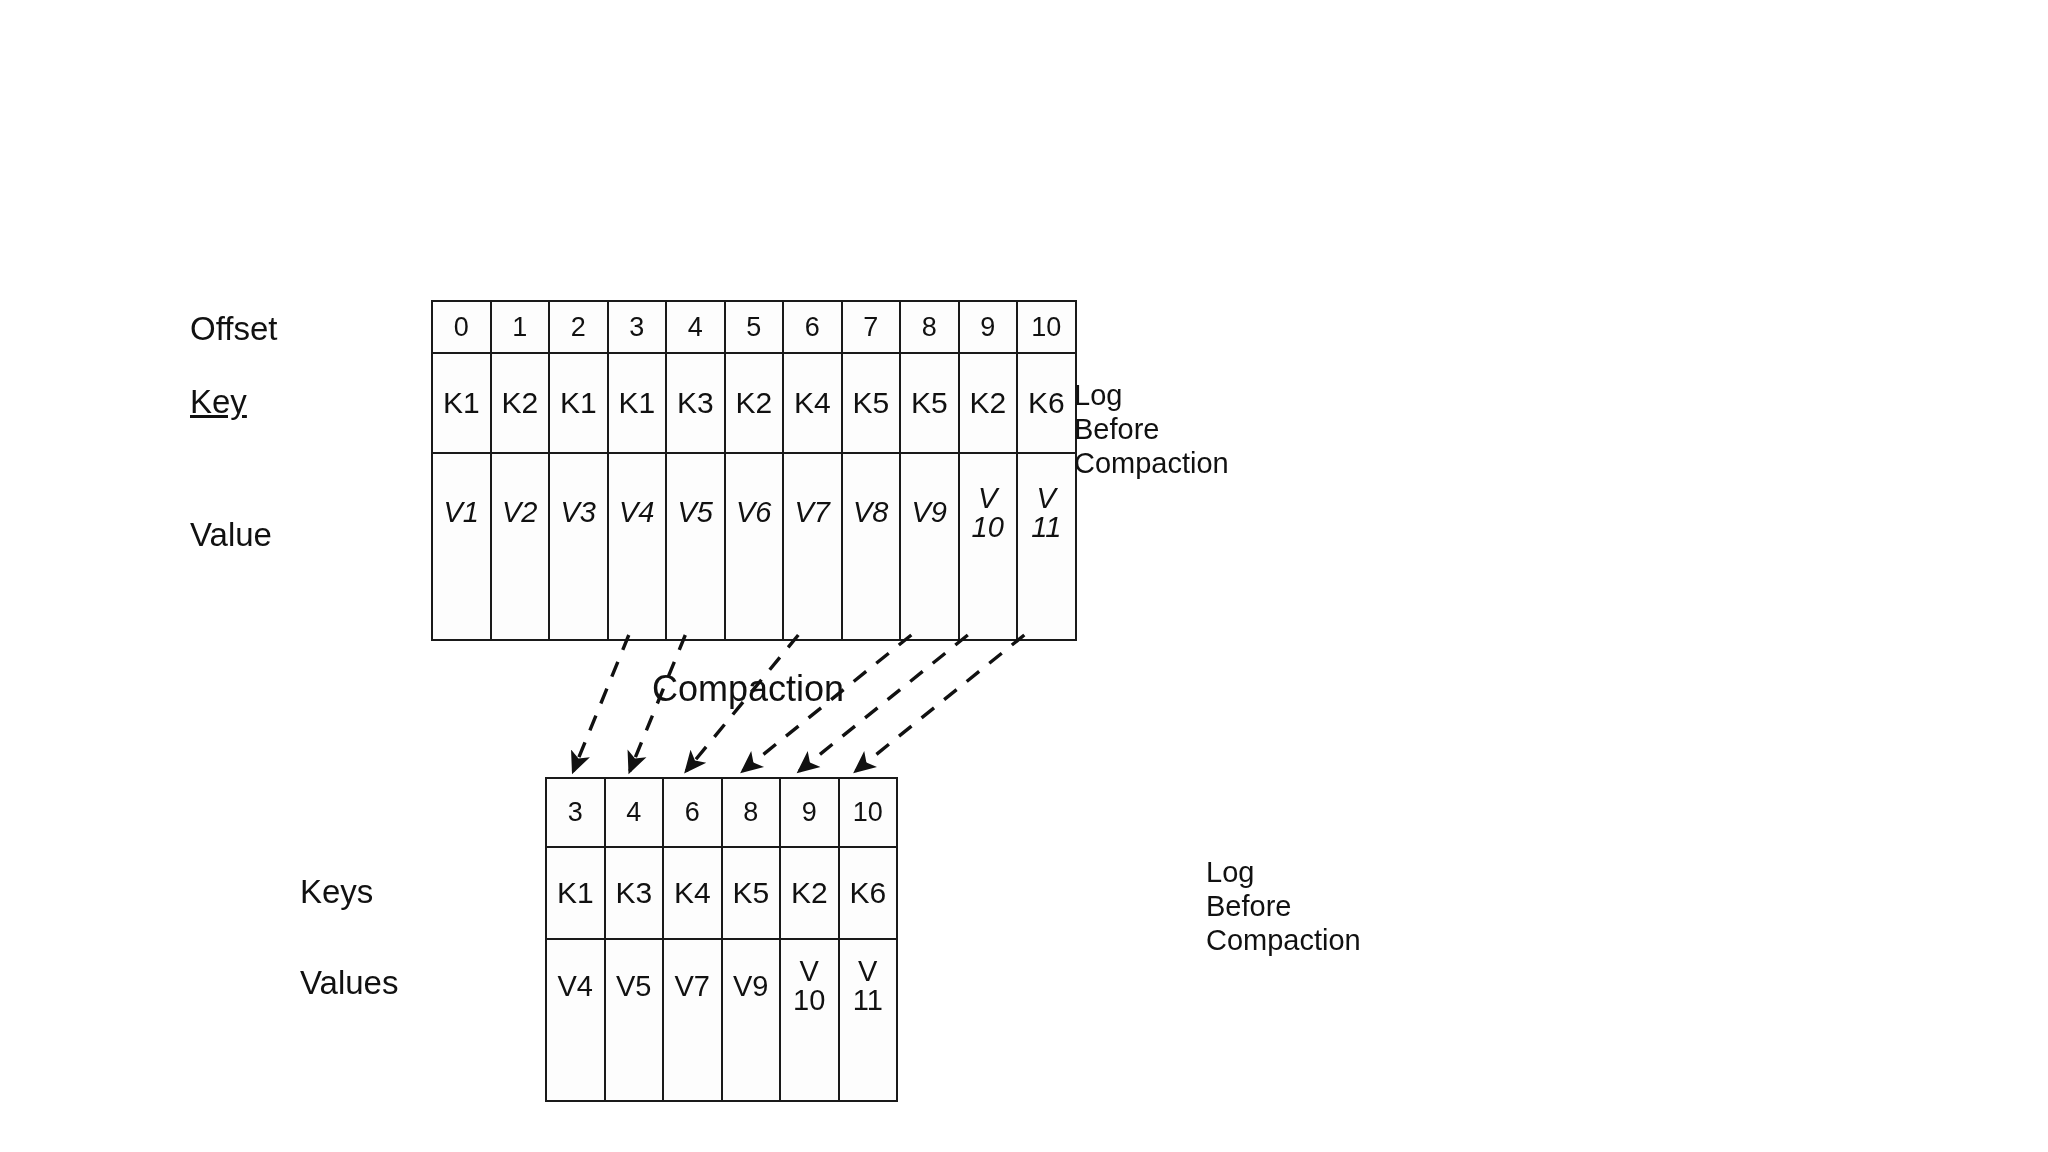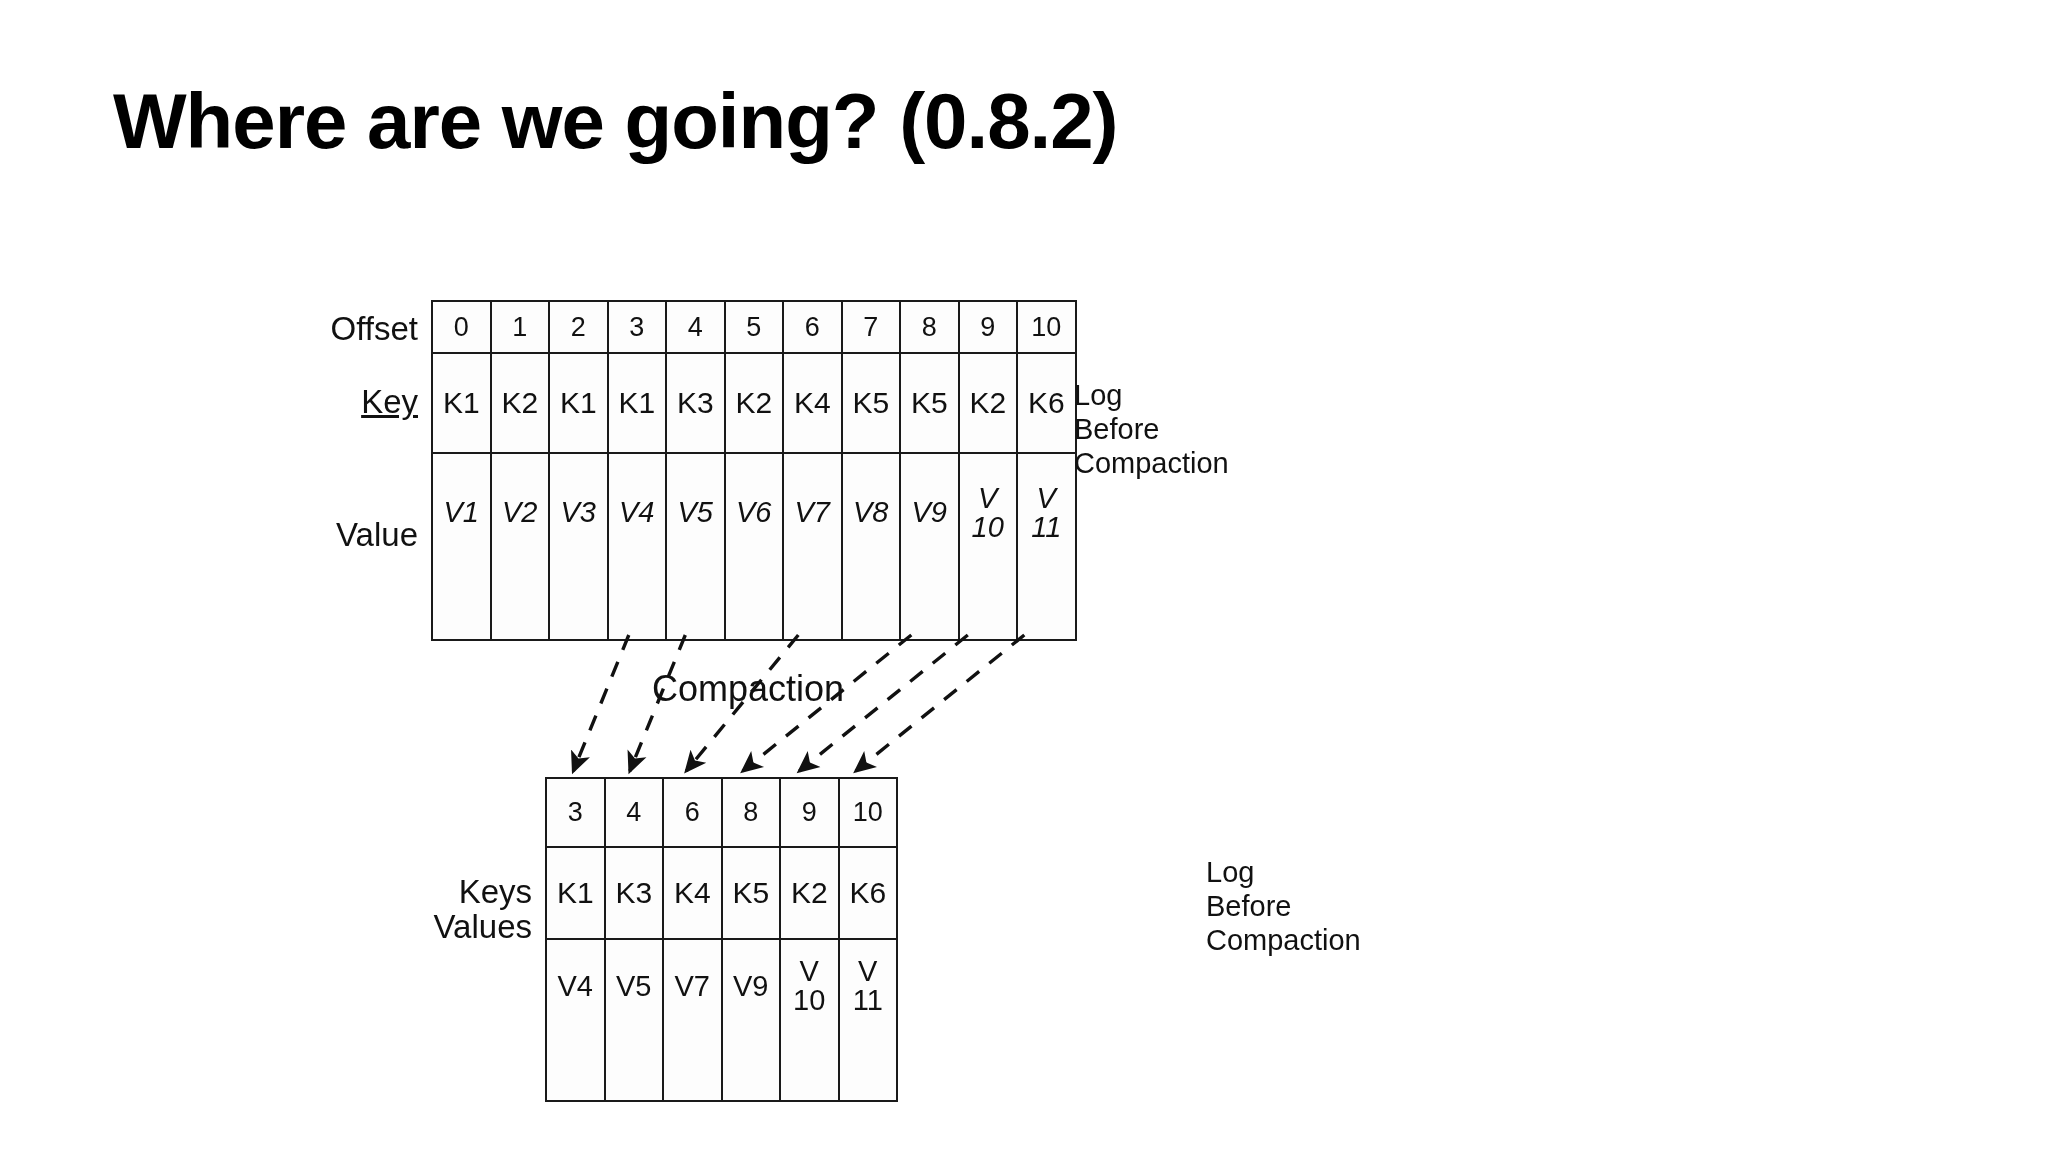--- a/index.html
+++ b/index.html
@@ -116,31 +116,30 @@
     line-height: 1.0;
   }
   #table-after .row-value td .cell-inner .l2 {
     display: block;
     font-size: 29px;
   }
 
   
   .row-label {
     position: absolute;
-    text-align: right;
     font-size: 33px;
     line-height: 1.0;
     color: #111111;
     white-space: nowrap;
   }
   #label-offset { left: 190px; top: 312px; width: 228px; }
   #label-key    { left: 190px; top: 385px; width: 228px; text-decoration: underline; }
   #label-value  { left: 190px; top: 518px; width: 228px; }
   #label-keys   { left: 300px; top: 875px; width: 232px; }
-  #label-values { left: 300px; top: 910px; width: 232px; }
+  #label-values { left: 300px; top: 966px; width: 232px; }
 
   
   .caption {
     position: absolute;
     font-size: 29px;
     line-height: 1.18;
     color: #111111;
     white-space: nowrap;
   }
   #caption-before { left: 1074px; top: 378px; }
@@ -165,21 +164,20 @@
     width: 2048px;
     height: 1152px;
     pointer-events: none;
   }
 </style>
 </head>
 <body>
 
 <div id="slide">
 
-  <div id="slide-title">Where are we going? (0.8.2)</div>
 
   <div id="figure">
 
     <div class="row-label" id="label-offset">Offset</div>
     <div class="row-label" id="label-key">Key</div>
     <div class="row-label" id="label-value">Value</div>
 
     <table class="log-table" id="table-before">
       <tbody>
         <tr class="row-offset" id="before-row-offset">

